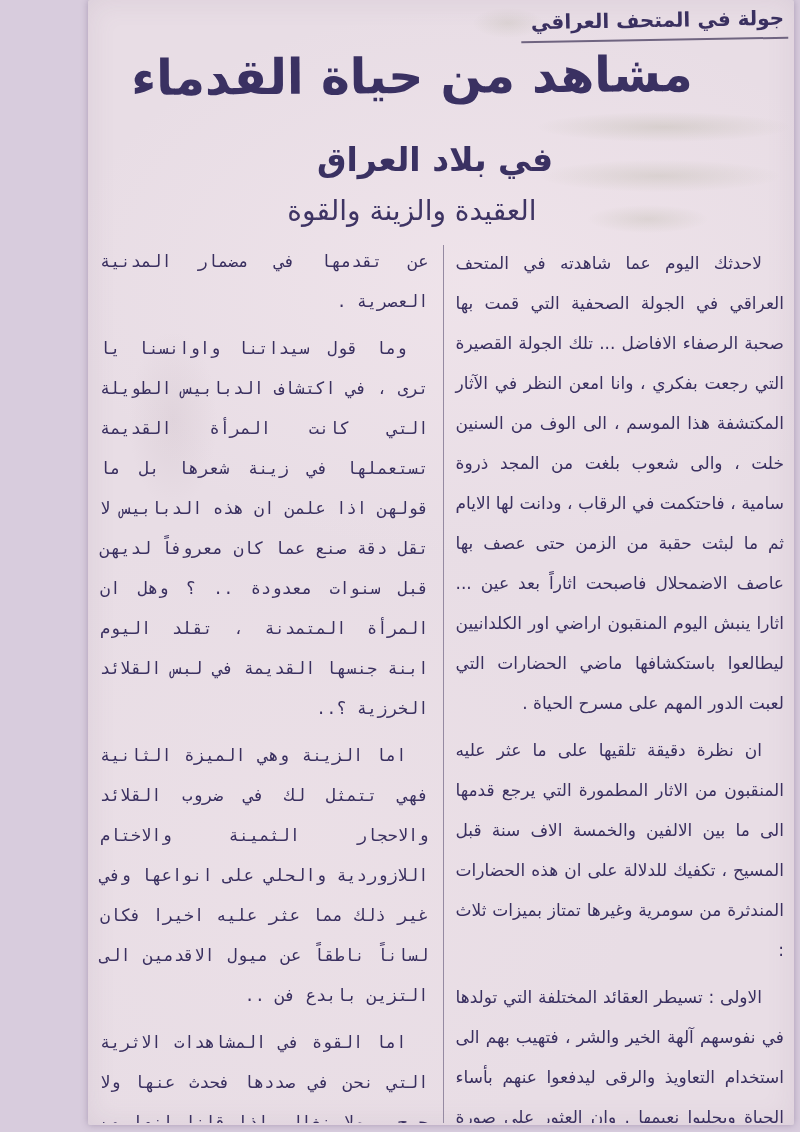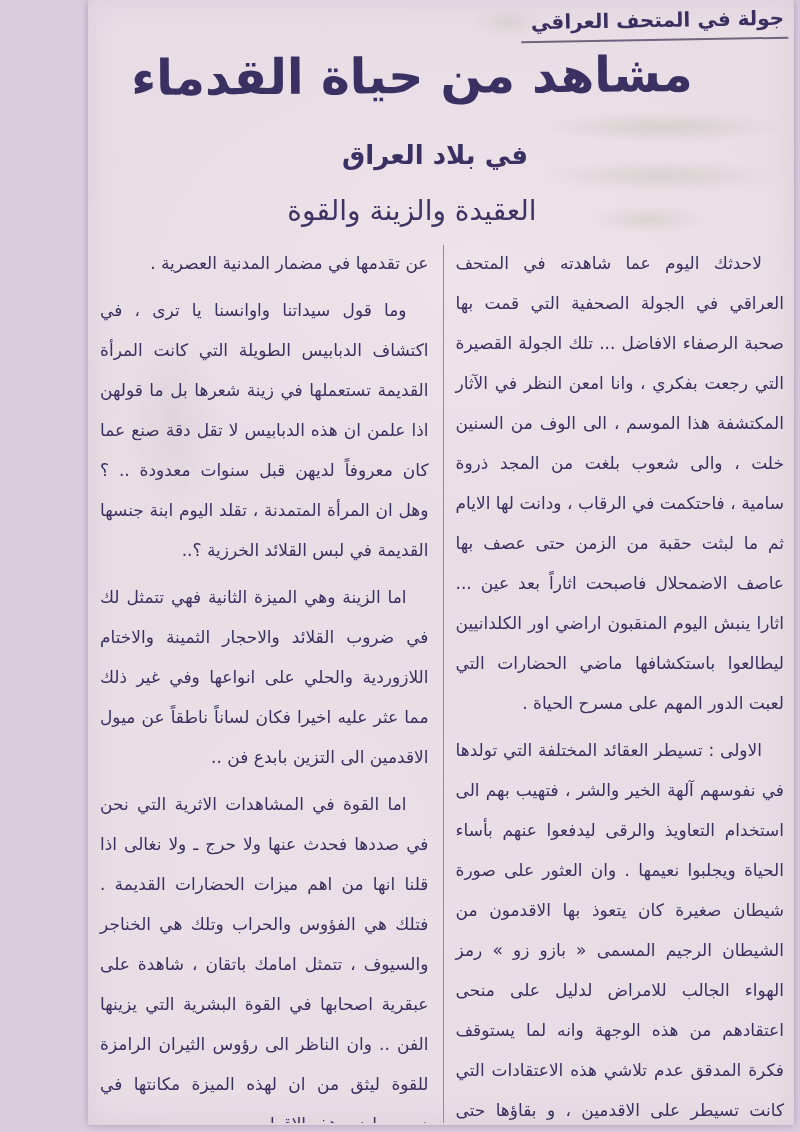--- a/index.html
+++ b/index.html
@@ -49,21 +49,21 @@
   .title{
     position:absolute;top:48px;left:0;right:58px;
     margin:0;text-align:center;
     font-size:49px;font-weight:bold;
     color:#3a3162;letter-spacing:0;
     transform:rotate(-.4deg);
   }
   .subtitle{
     position:absolute;top:140px;left:0;right:12px;
     margin:0;text-align:center;
-    font-size:26px;font-weight:bold;
+    font-size:33px;font-weight:bold;
     color:#3a3162;
   }
   .tagline{
     position:absolute;top:194px;left:0;right:58px;
     margin:0;text-align:center;
     font-size:28px;font-weight:normal;
     color:#3e3464;
   }
   .columns{
     position:absolute;top:243px;right:4px;left:6px;bottom:2px;
@@ -71,21 +71,21 @@
   }
   .col{
     flex:1 1 0;
     color:#3a3060;
     font-size:17px;line-height:40px;
     text-align:justify;
     padding:0 6px;
     overflow:hidden;
   }
   .col-right{padding-left:12px;}
-  .col-left{padding-right:14px;}
+  .col-left{padding-right:14px;font-family:Liberation Mono, monospace;}
   .divider{
     width:1px;background:#958aa2;
     margin:2px 0 0 0;
   }
   .para{margin:0 0 7px 0;text-indent:22px;}
   .col-left .para:first-child{text-indent:0;}
 </style>
 </head>
 <body>
 
@@ -102,20 +102,21 @@
       <span>جولة في المتحف العراقي</span>
     </div>
 
     <h1 class="title">مشاهد من حياة القدماء</h1>
     <h2 class="subtitle">في بلاد العراق</h2>
     <h3 class="tagline">العقيدة والزينة والقوة</h3>
 
     <div class="columns">
       <div class="col col-right">
           <p class="para">لاحدثك اليوم عما شاهدته في المتحف العراقي في الجولة الصحفية التي قمت بها صحبة الرصفاء الافاضل ... تلك الجولة القصيرة التي رجعت بفكري ، وانا امعن النظر في الآثار المكتشفة هذا الموسم ، الى الوف من السنين خلت ، والى شعوب بلغت من المجد ذروة سامية ، فاحتكمت في الرقاب ، ودانت لها الايام ثم ما لبثت حقبة من الزمن حتى عصف بها عاصف الاضمحلال فاصبحت اثاراً بعد عين ... اثارا ينبش اليوم المنقبون اراضي اور الكلدانيين ليطالعوا باستكشافها ماضي الحضارات التي لعبت الدور المهم على مسرح الحياة .</p>
+          <p class="para">ان نظرة دقيقة تلقيها على ما عثر عليه المنقبون من الاثار المطمورة التي يرجع قدمها الى ما بين الالفين والخمسة الاف سنة قبل المسيح ، تكفيك للدلالة على ان هذه الحضارات المندثرة من سومرية وغيرها تمتاز بميزات ثلاث :</p>
           <p class="para">الاولى : تسيطر العقائد المختلفة التي تولدها في نفوسهم آلهة الخير والشر ، فتهيب بهم الى استخدام التعاويذ والرقى ليدفعوا عنهم بأساء الحياة ويجلبوا نعيمها . وان العثور على صورة شيطان صغيرة كان يتعوذ بها الاقدمون من الشيطان الرجيم المسمى « بازو زو » رمز الهواء الجالب للامراض لدليل على منحى اعتقادهم من هذه الوجهة وانه لما يستوقف فكرة المدقق عدم تلاشي هذه الاعتقادات التي كانت تسيطر على الاقدمين ، و بقاؤها حتى ايامنا هذه سائدة على كثير من طبقات الشعوب بغض النظر</p>
         </div>
       <div class="divider"></div>
       <div class="col col-left">
           <p class="para">عن تقدمها في مضمار المدنية العصرية .</p>
           <p class="para">وما قول سيداتنا واوانسنا يا ترى ، في اكتشاف الدبابيس الطويلة التي كانت المرأة القديمة تستعملها في زينة شعرها بل ما قولهن اذا علمن ان هذه الدبابيس لا تقل دقة صنع عما كان معروفاً لديهن قبل سنوات معدودة .. ؟ وهل ان المرأة المتمدنة ، تقلد اليوم ابنة جنسها القديمة في لبس القلائد الخرزية ؟..</p>
           <p class="para">اما الزينة وهي الميزة الثانية فهي تتمثل لك في ضروب القلائد والاحجار الثمينة والاختام اللازوردية والحلي على انواعها وفي غير ذلك مما عثر عليه اخيرا فكان لساناً ناطقاً عن ميول الاقدمين الى التزين بابدع فن ..</p>
           <p class="para">اما القوة في المشاهدات الاثرية التي نحن في صددها فحدث عنها ولا حرج ـ ولا نغالى اذا قلنا انها من اهم ميزات الحضارات القديمة . فتلك هي الفؤوس والحراب وتلك هي الخناجر والسيوف ، تتمثل امامك باتقان ، شاهدة على عبقرية اصحابها في القوة البشرية التي يزينها الفن .. وان الناظر الى رؤوس الثيران الرامزة للقوة ليثق من ان لهذه الميزة مكانتها في درس ماضي هذه الاقوام</p>
         </div>
     </div>

